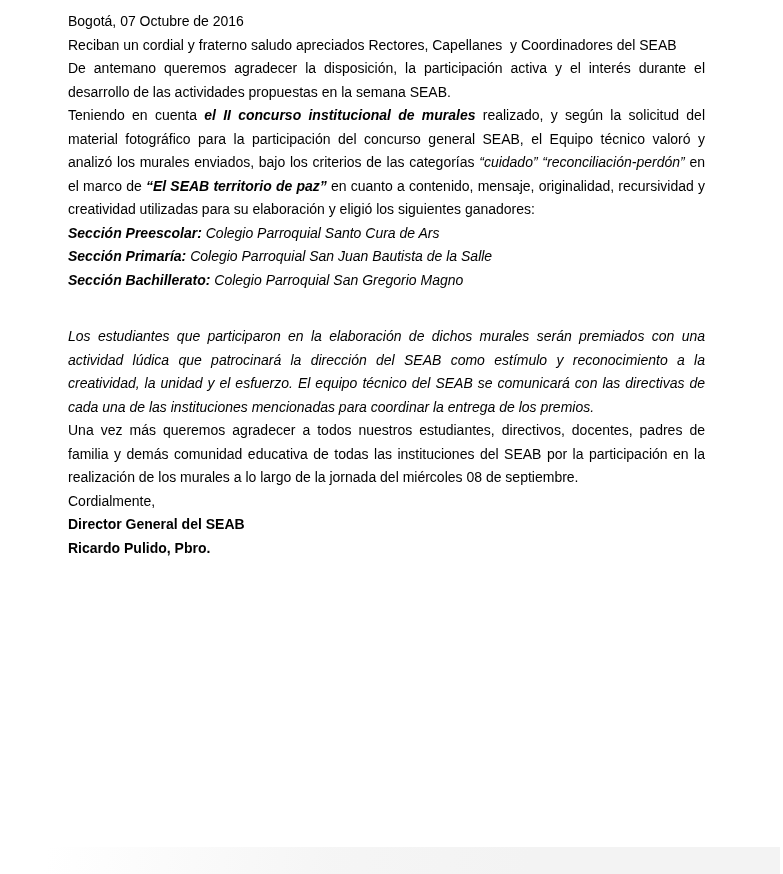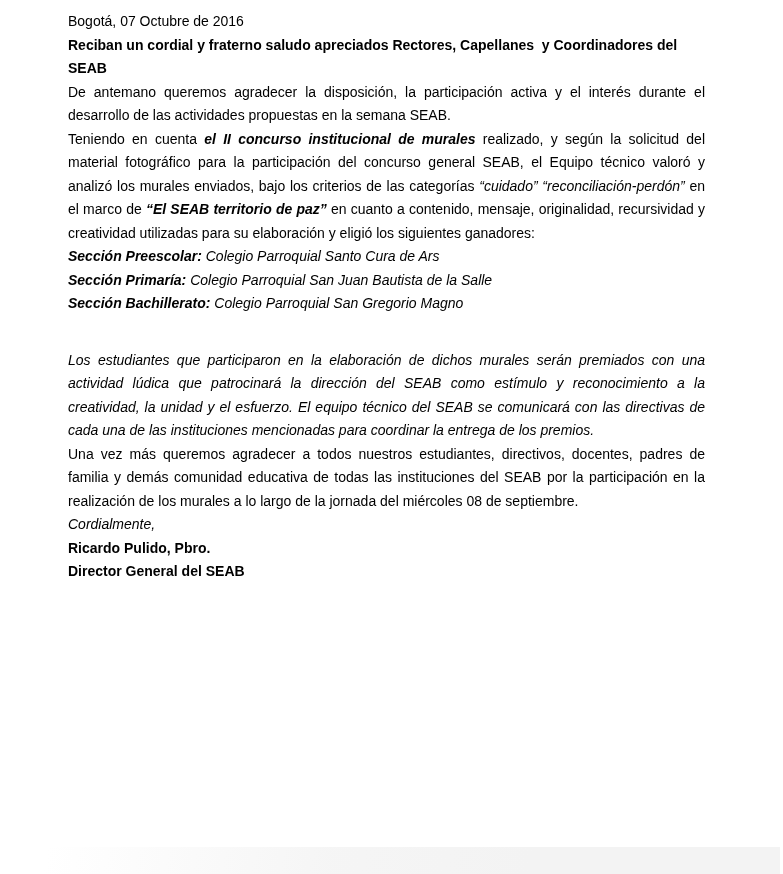--- a/index.html
+++ b/index.html
@@ -24,30 +24,30 @@
   }
   .page p { margin: 0; }
   .line { text-align: left; }
   .greeting { white-space: pre-wrap; }
   .para { text-align: justify; }
   .bi { font-weight: bold; font-style: italic; }
   .i  { font-style: italic; }
   .b  { font-weight: bold; }
 
   .date       { margin-bottom: 39px; }
-  .greeting   { margin-bottom: 42px; font-weight: bold; }
+  .greeting   { margin-bottom: 42px; }
   .p-thanks   { margin-bottom: 37px; }
   .p-contest  { margin-bottom: 39px; }
   .winners    { margin-bottom: 33px; }
   .winner     { margin-bottom: 12.5px; }
   .winner:last-child { margin-bottom: 0; }
   .p-prize    { margin-bottom: 11px; font-style: italic; }
   .p-gratitude{ margin-bottom: 5px; }
   .p-publish  { margin-bottom: 41px; }
-  .closing    { margin-bottom: 29px; font-style: italic; }
+  .closing    { margin-bottom: 29px; }
   .signature p{ margin: 0; }
 
   .bottom-shade {
     position: absolute;
     left: 0;
     right: 0;
     bottom: 0;
     height: 27px;
     background: linear-gradient(100deg,
       rgba(243,243,243,0) 6%,
@@ -78,18 +78,18 @@
   </div>
 
   <p class="para p-prize">Los estudiantes que participaron en la elaboración de dichos murales serán premiados con una actividad lúdica que patrocinará la dirección del SEAB como estímulo y reconocimiento a la creatividad, la unidad y el esfuerzo. El equipo técnico del SEAB se comunicará con las directivas de cada una de las instituciones mencionadas para coordinar la entrega de los premios.</p>
 
   <p class="para p-gratitude">Una vez más queremos agradecer a todos nuestros estudiantes, directivos, docentes, padres de familia y demás comunidad educativa de todas las instituciones del SEAB por la participación en la realización de los murales a lo largo de la jornada del miércoles 08 de septiembre.</p>
 
 
   <p class="line closing">Cordialmente,</p>
 
   <div class="signature b">
+    <p>Director General del SEAB</p>
     <p>Ricardo Pulido, Pbro.</p>
-    <p>Director General del SEAB</p>
   </div>
 
   <div class="bottom-shade"></div>
 </div>
 
 </body></html>

